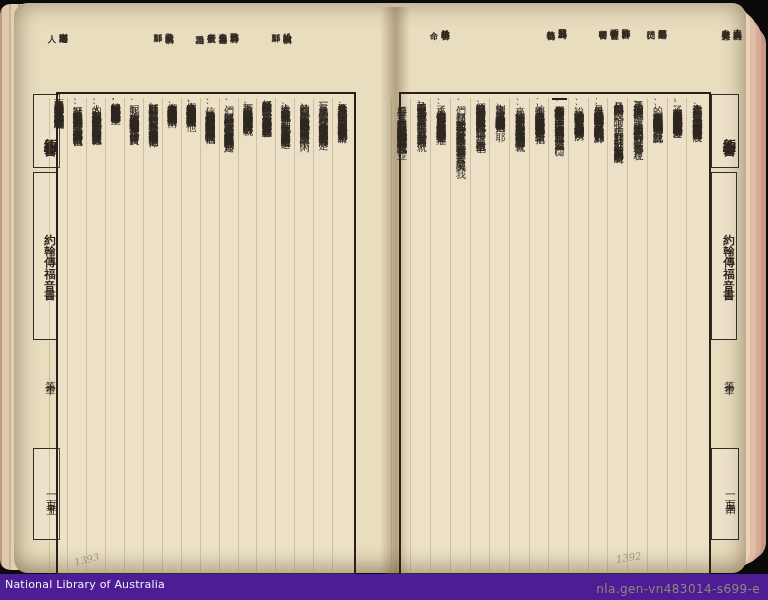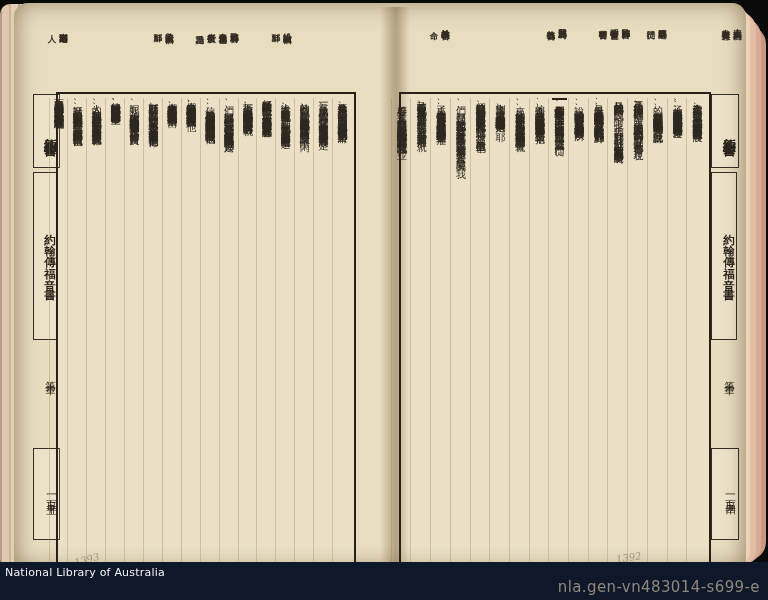--- a/index.html
+++ b/index.html
@@ -42,23 +42,23 @@
   .t-chap{top:350px;height:50px;font-size:10.5px;letter-spacing:2px;}
   .t-page{top:448px;height:90px;font-size:10.5px;letter-spacing:2px;}
 
   
   .note{position:absolute;top:24px;height:64px;writing-mode:vertical-rl;text-orientation:upright;
     color:#332c23;font-weight:bold;}
   .note .ncol{font-size:8.5px;line-height:11.5px;letter-spacing:-0.5px;height:100%;}
   .ln{top:28px;}
 
   
-  .nla-bar{position:absolute;left:0;bottom:0;width:768px;height:38px;background:#0f172a;}
+  .nla-bar{position:absolute;left:0;bottom:0;width:768px;height:26px;background:#4c1d95;}
   .nla-label{position:absolute;left:5px;top:4px;color:#f2f2f2;font-size:11px;letter-spacing:.2px;}
-  .nla-id{position:absolute;right:8px;bottom:4px;color:#8e887a;font-size:15px;letter-spacing:.4px;}
+  .nla-id{position:absolute;right:8px;bottom:4px;color:#8e887a;font-size:12px;letter-spacing:.4px;}
   .pencil{position:absolute;color:#97897b;font-size:10px;font-style:italic;opacity:.85;
     font-family:"DejaVu Serif","Liberation Serif",serif;}
   .pencil-l{left:74px;top:554px;transform:rotate(-14deg);}
   .pencil-r{left:616px;top:552px;transform:rotate(-8deg);}
 </style>
 </head>
 <body>
 
 <div class="stage">
 

